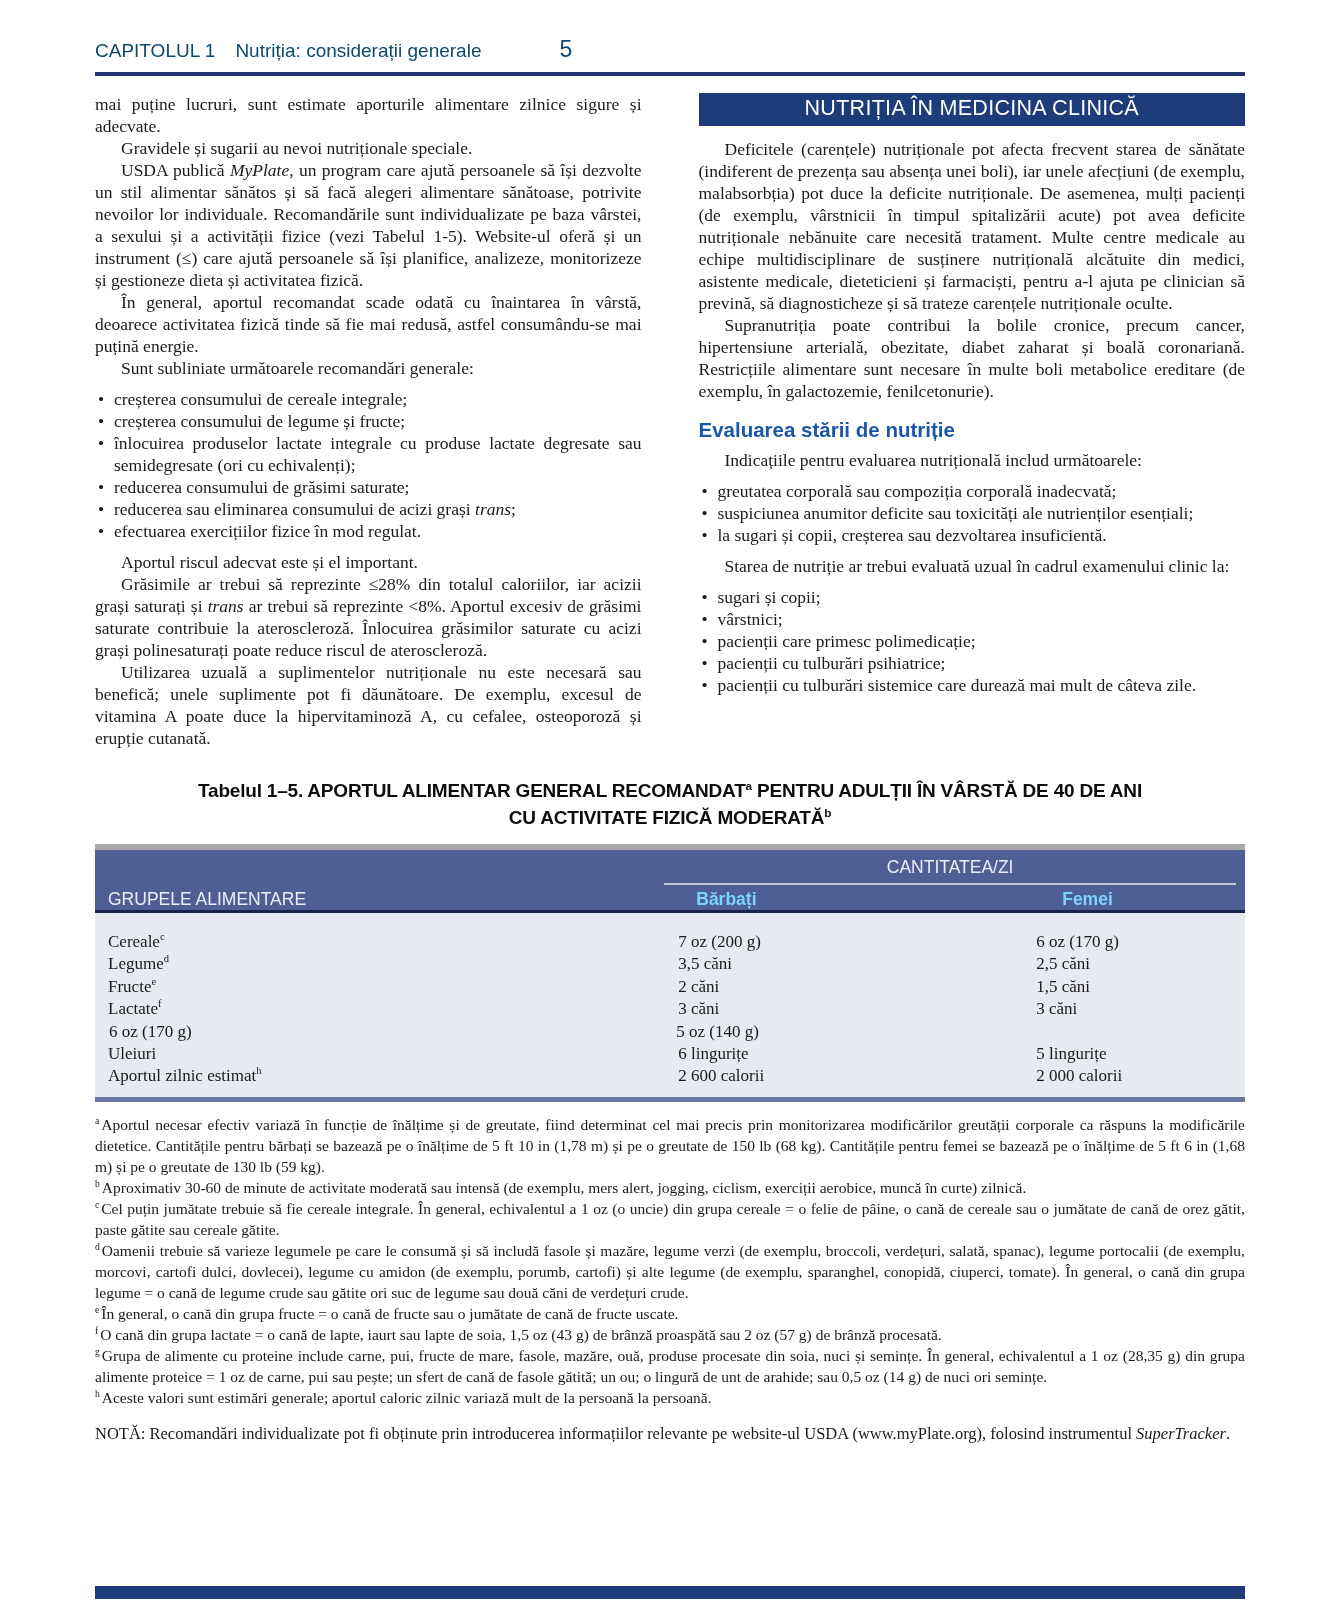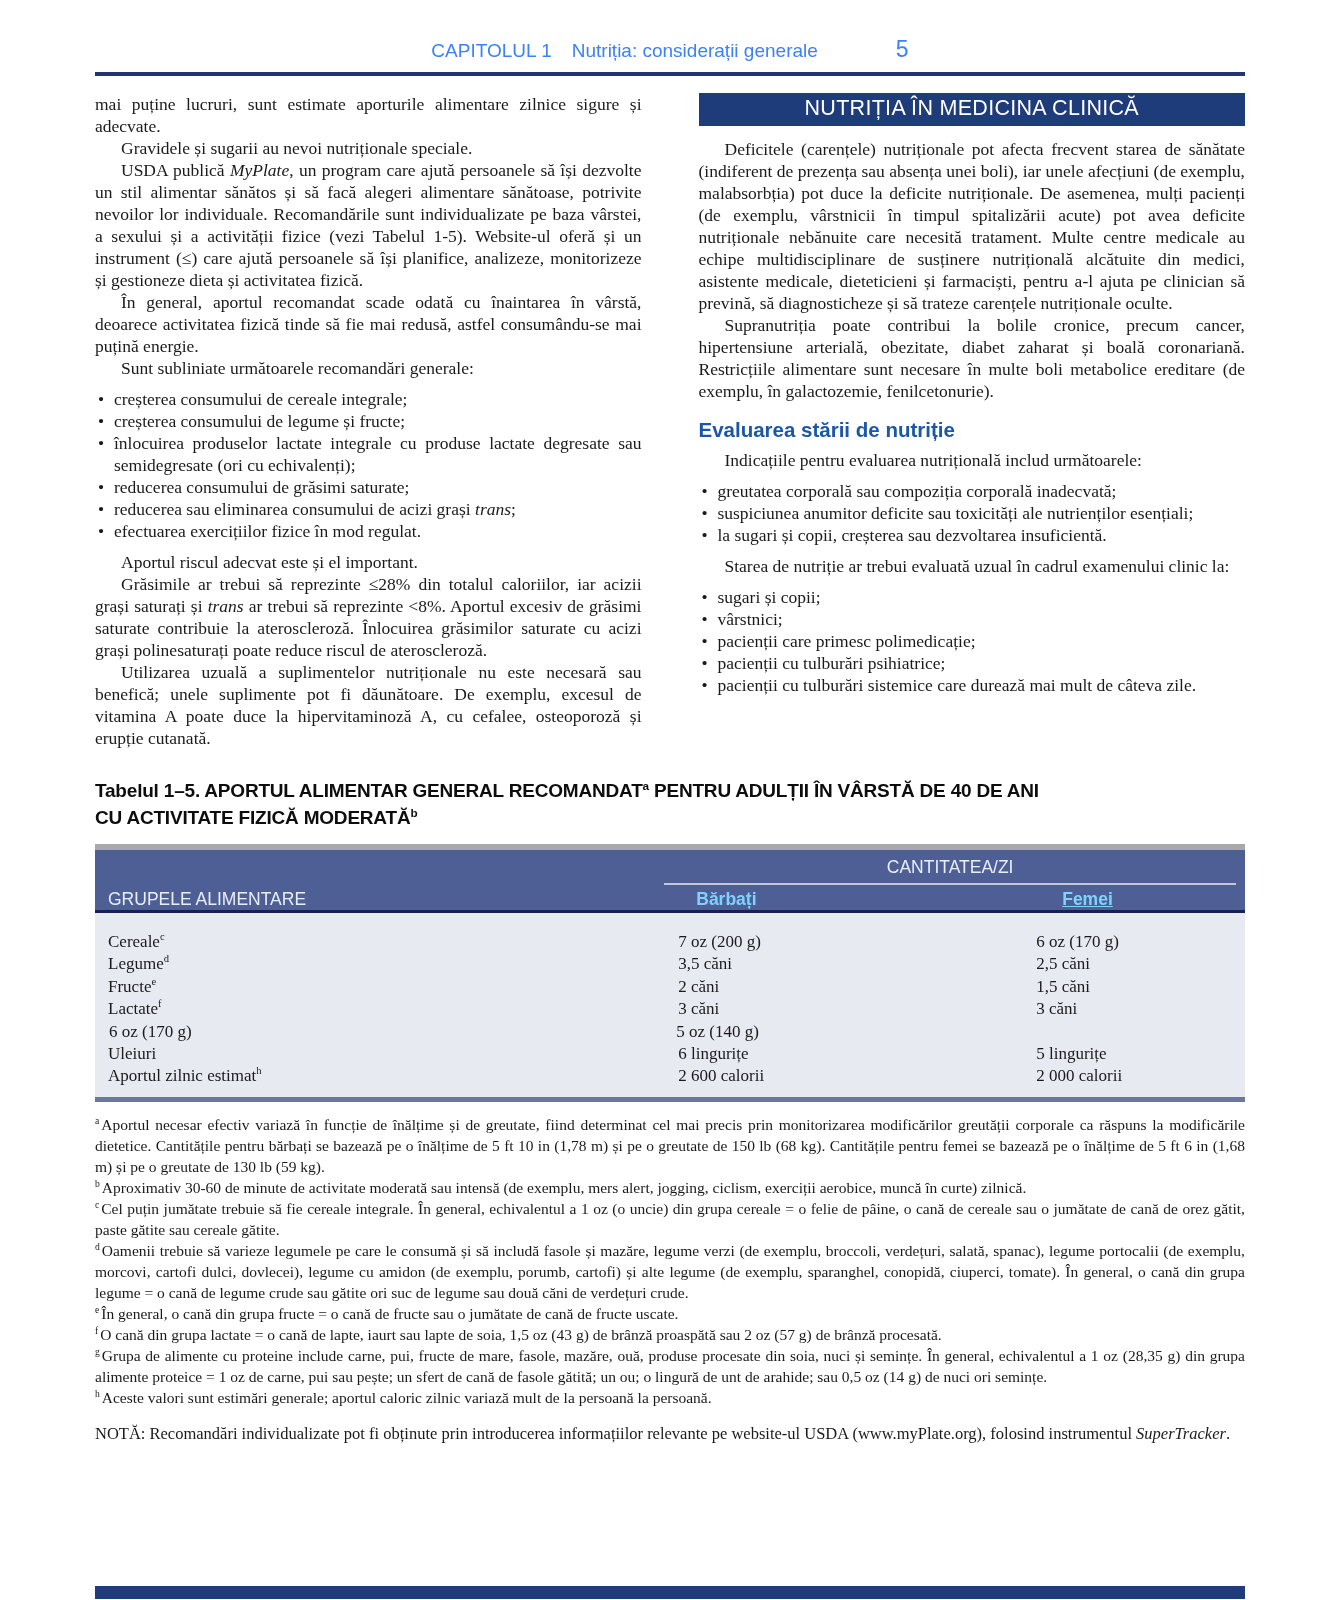--- a/index.html
+++ b/index.html
@@ -4,22 +4,22 @@
 <style>
   html,body { margin:0; padding:0; background:#ffffff; }
   .page {
     position:relative; width:1340px; height:1600px; overflow:hidden;
     box-sizing:border-box; padding:36px 95px 0 95px;
     background:#ffffff; color:#1a1a1a;
     font-family:"Liberation Serif", serif;
   }
   
   .pagehead {
-    display:flex; justify-content:center; align-items:baseline;
-    font-family:"Liberation Sans", sans-serif; color:#3b82f6;
+    display:flex; justify-content:flex-start; align-items:baseline;
+    font-family:"Liberation Sans", sans-serif; color:#0c4a6e;
   }
   .pagehead .chapter { font-size:19px; }
   .pagehead .chtitle { font-size:19px; margin-left:20px; }
   .pagehead .pagenum { font-size:23px; margin-left:78px; }
   .pagerule { height:4px; background:#223572; margin-top:9px; }
 
   
   .columns { display:flex; gap:57px; margin-top:17px; }
   .col { flex:1 1 0; font-size:17.5px; line-height:22px; text-align:justify; }
   .para { margin:0; }
@@ -39,38 +39,38 @@
   .subhead {
     font-family:"Liberation Sans", sans-serif; font-weight:bold;
     color:#1b57a8; font-size:20.5px; line-height:24px;
     margin:16px 0 7px 0; text-align:left;
   }
 
   
   .table-title {
     font-family:"Liberation Sans", sans-serif; font-weight:bold;
     font-size:19px; line-height:27px; letter-spacing:-0.2px;
-    color:#0d0d0d; text-align:left; margin-top:28px;
+    color:#0d0d0d; text-align:center; margin-top:28px;
   }
   .rtable { margin-top:13px; }
   .t-graybar { height:6px; background:#a7a9ac; }
   .t-head {
     background:#4e5f96; color:#e9edf5;
     font-family:"Liberation Sans", sans-serif; padding-top:8px;
   }
   .t-span { margin-left:49.5%; padding-right:9px; }
   .t-qty { text-align:center; font-size:17.5px; line-height:19px; }
   .t-underline { height:2px; background:#c3c8d5; margin-top:6px; }
   .t-subrow {
     display:grid; grid-template-columns:49.5% 31.3% 19.2%;
     align-items:end; padding:4px 0 0 0; font-size:17.5px;
   }
   .tc.c1 { padding-left:13px; }
   .th-sub { font-weight:bold; color:#7dd3fc; padding-left:32px; }
-  .th-sub3 { padding-left:38px;text-decoration:underline; }
+  .th-sub3 { padding-left:38px; }
   .t-navyline { height:3px; background:#17234e; }
   .t-body { background:#e8eaf2; padding:18px 0 9px 0; font-size:17px; }
   .t-row { display:grid; grid-template-columns:49.5% 31.3% 19.2%; line-height:22.4px; }
   .t-row .rc1 { padding-left:13px; }
   .t-row .rc2 { padding-left:14px; }
   .t-row .rc3 { padding-left:12px; }
   .t-bottom { height:5px; background:#6b77a1; }
 
   
   .footnotes { margin-top:12px; font-size:15.5px; line-height:21px; text-align:justify; }

